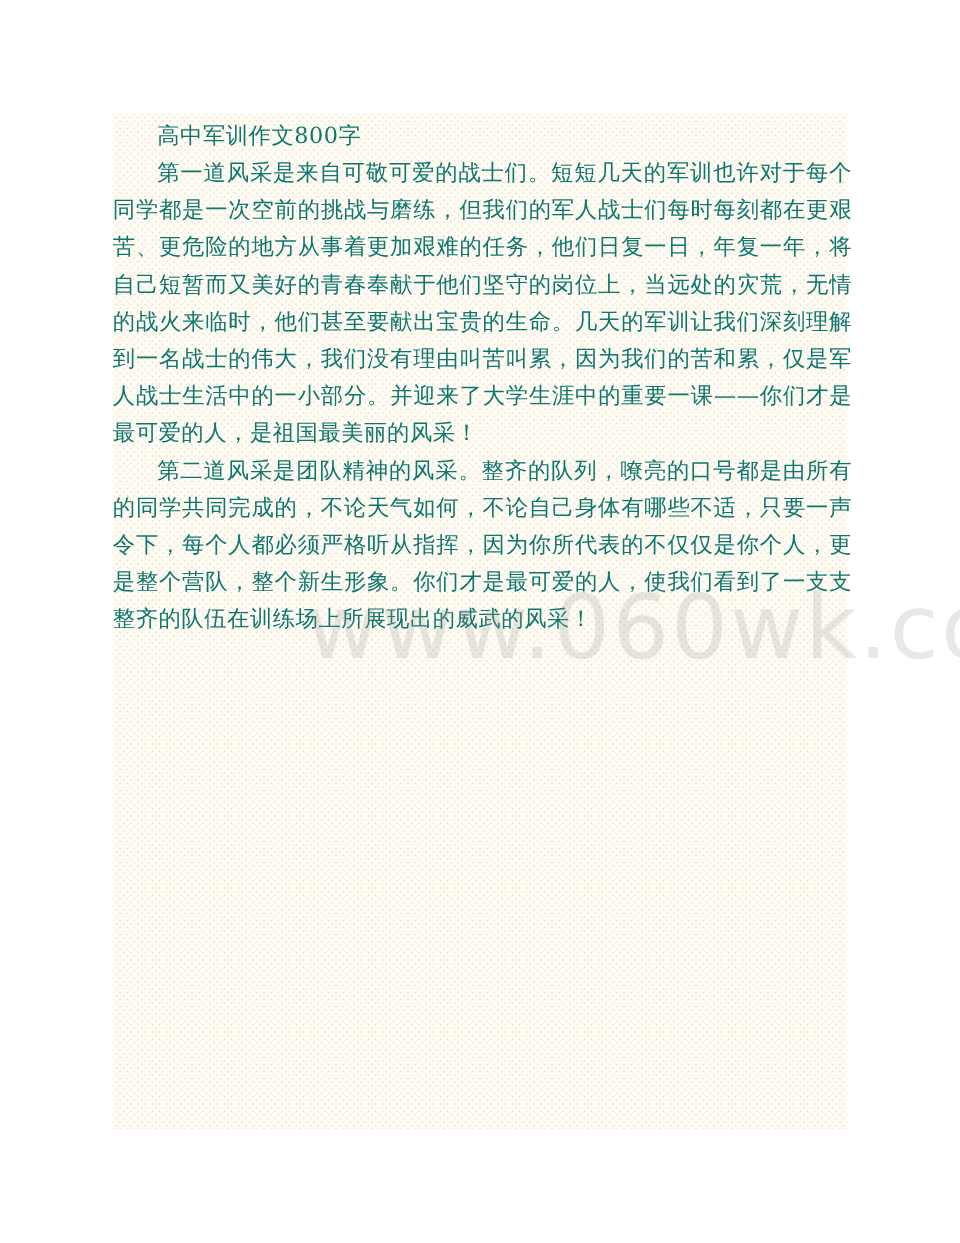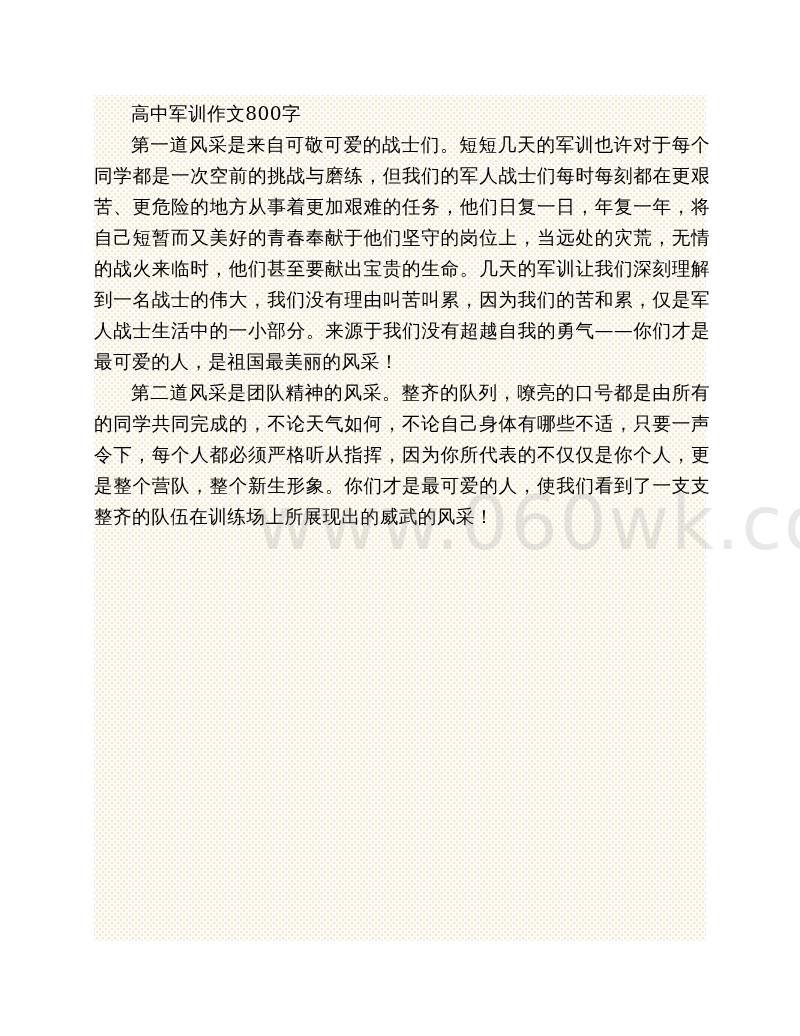--- a/index.html
+++ b/index.html
@@ -27,21 +27,21 @@
       background-size: 6px 6px, 6px 6px;
       background-position: 0 0, 3px 3px;
     }
     .content {
       position: absolute;
       left: 94px;
       top: 98px;
       width: 616px;
       font-size: 18.6px;
       line-height: 31px;
-      color: #000000;
+      color: #0f766e;
       letter-spacing: 0.45px;
     }
     .para {
       margin: 0;
       text-indent: 37px;
       text-align: justify;
       word-break: break-all;
     }
     .title {
       margin: 0;
@@ -59,17 +59,17 @@
       pointer-events: none;
     }
   </style>
 </head>
 <body>
 
 <div class="page"></div>
 
 <div class="content">
   <p class="title">高中军训作文800字</p>
-  <p class="para">第一道风采是来自可敬可爱的战士们。短短几天的军训也许对于每个同学都是一次空前的挑战与磨练，但我们的军人战士们每时每刻都在更艰苦、更危险的地方从事着更加艰难的任务，他们日复一日，年复一年，将自己短暂而又美好的青春奉献于他们坚守的岗位上，当远处的灾荒，无情的战火来临时，他们甚至要献出宝贵的生命。几天的军训让我们深刻理解到一名战士的伟大，我们没有理由叫苦叫累，因为我们的苦和累，仅是军人战士生活中的一小部分。来源于我们没有超越自我的勇气——你们才是最可爱的人，是祖国最美丽的风采！</p>
+  <p class="para">第一道风采是来自可敬可爱的战士们。短短几天的军训也许对于每个同学都是一次空前的挑战与磨练，但我们的军人战士们每时每刻都在更艰苦、更危险的地方从事着更加艰难的任务，他们日复一日，年复一年，将自己短暂而又美好的青春奉献于他们坚守的岗位上，当远处的灾荒，无情的战火来临时，他们甚至要献出宝贵的生命。几天的军训让我们深刻理解到一名战士的伟大，我们没有理由叫苦叫累，因为我们的苦和累，仅是军人战士生活中的一小部分。并迎来了大学生涯中的重要一课——你们才是最可爱的人，是祖国最美丽的风采！</p>
   <p class="para">第二道风采是团队精神的风采。整齐的队列，嘹亮的口号都是由所有的同学共同完成的，不论天气如何，不论自己身体有哪些不适，只要一声令下，每个人都必须严格听从指挥，因为你所代表的不仅仅是你个人，更是整个营队，整个新生形象。你们才是最可爱的人，使我们看到了一支支整齐的队伍在训练场上所展现出的威武的风采！</p>
 </div>
 
 <div class="watermark">www.060wk.com.cn</div>
 
 </body></html>

